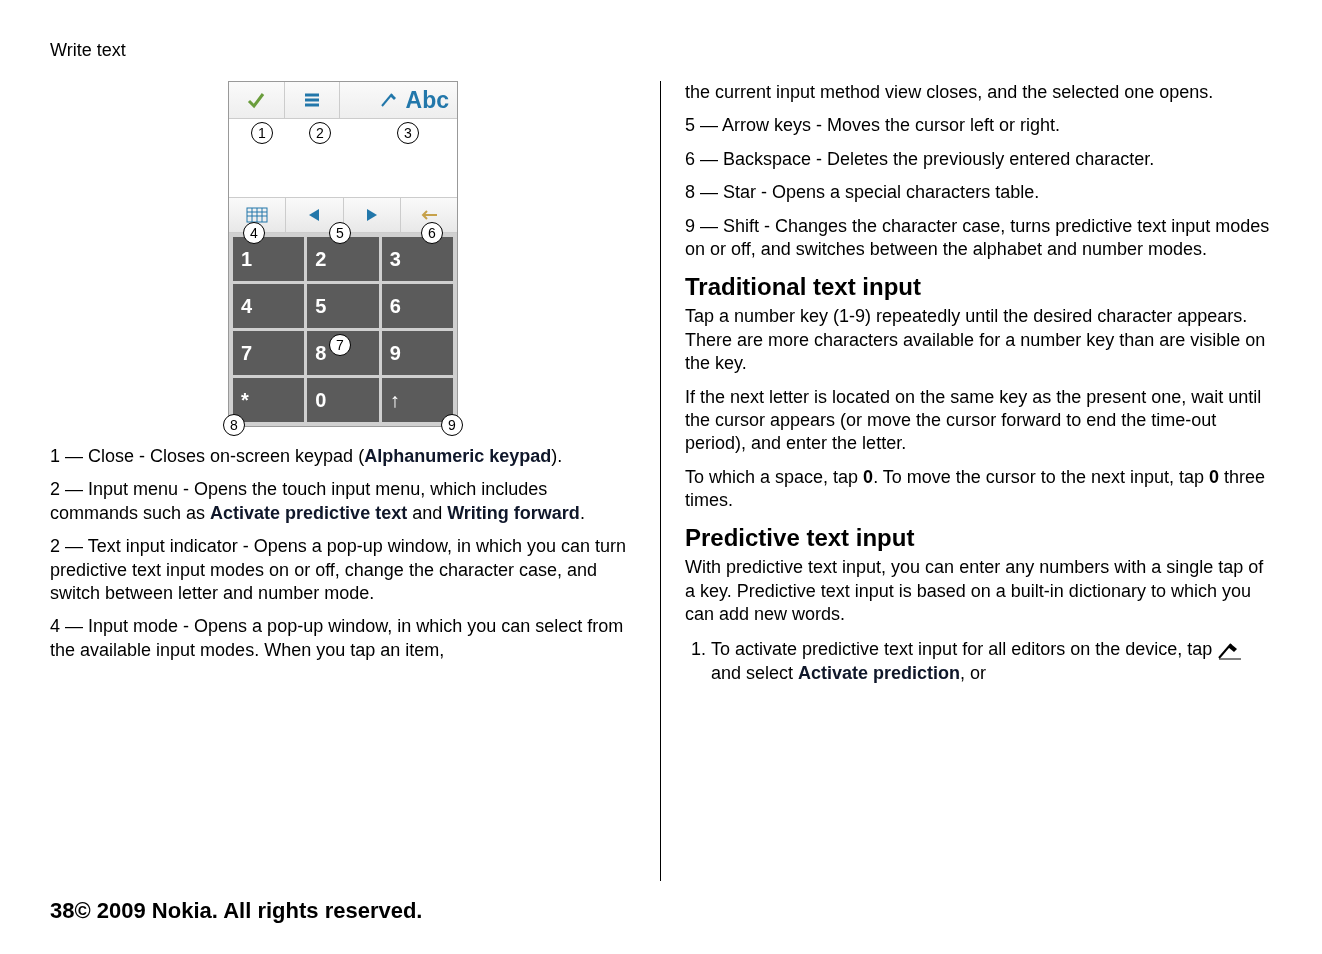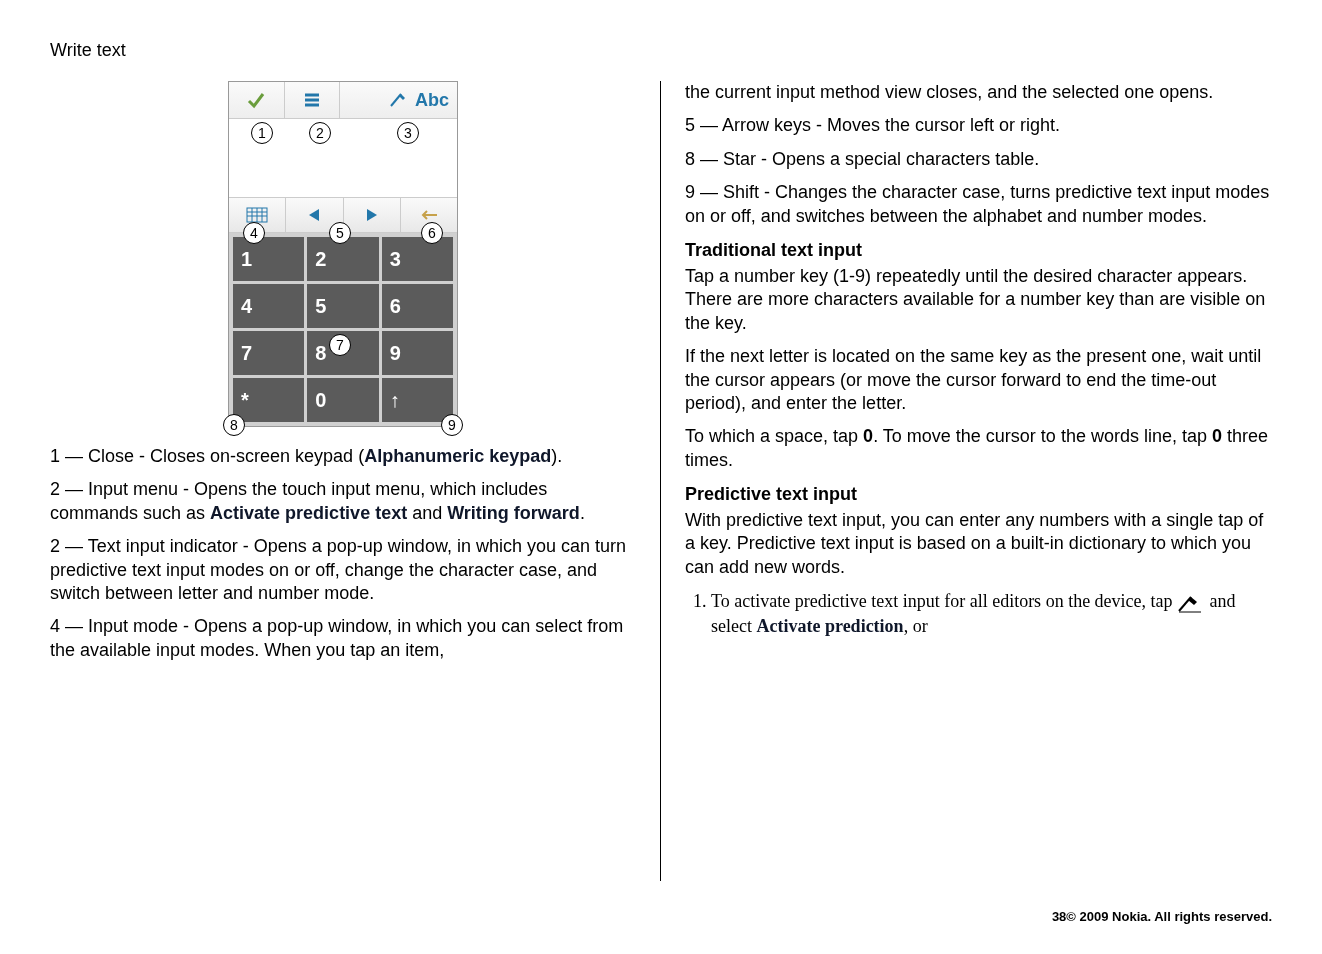--- a/index.html
+++ b/index.html
@@ -30,36 +30,36 @@
   .col-left {
     border-right: 1px solid #000;
     padding-right: 24px;
   }
   .col-right {
     padding-left: 24px;
     padding-right: 0;
   }
   p { margin-bottom: 10px; line-height: 1.3; }
   h2 {
-    font-size: 18px;
+    font-size: 24px;
     font-weight: bold;
     margin-top: 12px;
     margin-bottom: 4px;
   }
   .link { color: #0f172a; font-weight: bold; }
   .boldkey { font-weight: bold; }
   .footer {
     position: absolute;
     bottom: 30px;
     left: 50px;
     right: 50px;
     display: flex;
-    justify-content: flex-end;
+    justify-content: flex-start;
     font-weight: bold;
-    font-size: 13px;
+    font-size: 22px;
     margin-top: 8px;
   }
 
   
   .keypad-wrap {
     display: flex;
     justify-content: center;
     margin-bottom: 18px;
   }
   .keypad {
@@ -126,21 +126,21 @@
     border: 1.5px solid #000;
     border-radius: 50%;
     background: #fff;
     font-size: 14px;
     font-weight: normal;
     display: flex;
     align-items: center;
     justify-content: center;
   }
   .ol-list { padding-left: 26px; }
-  .ol-list li { margin-bottom: 6px; line-height: 1.35; font-family: Liberation Serif, serif; }
+  .ol-list li { margin-bottom: 6px; line-height: 1.35; }
   .inline-icon {
     display: inline-block;
     vertical-align: middle;
     width: 28px;
     height: 20px;
   }
 </style>
 </head>
 <body>
 
@@ -164,21 +164,21 @@
                 <line x1="3" y1="5" x2="17" y2="5" stroke="#2277aa" stroke-width="3"></line>
                 <line x1="3" y1="10" x2="17" y2="10" stroke="#2277aa" stroke-width="3"></line>
                 <line x1="3" y1="15" x2="17" y2="15" stroke="#2277aa" stroke-width="3"></line>
               </svg>
           </div>
           <div class="kp-top-cell" style="justify-content:flex-end; padding-right:8px; gap:4px;">
             <svg width="22" height="18" viewBox="0 0 22 18">
                 <line x1="2" y1="15" x2="12" y2="3" stroke="#2277aa" stroke-width="2"></line>
                 <polygon points="12,3 16,7 14,9 10,5" fill="#2277aa"></polygon>
               </svg>
-            <span style="color:#2277aa; font-weight:bold; font-size:18px;">Abc</span>
+            <span style="color:#2277aa; font-weight:bold; font-size:23px;">Abc</span>
           </div>
         </div>
 
         <div class="kp-textarea"></div>
 
         <div class="kp-nav">
           <div class="kp-nav-cell">
             <svg width="22" height="16" viewBox="0 0 22 16">
                 <rect x="1" y="1" width="20" height="14" fill="none" stroke="#2277aa" stroke-width="1"></rect>
                 <line x1="1" y1="5" x2="21" y2="5" stroke="#2277aa"></line>
@@ -241,28 +241,29 @@
       <span>2 — Input menu - Opens the touch input menu, which includes commands such as </span><span class="link">Activate predictive text</span><span> and </span><span class="link">Writing forward</span><span>.</span>
     </p>
 
     <p>2 — Text input indicator - Opens a pop-up window, in which you can turn predictive text input modes on or off, change the character case, and switch between letter and number mode.</p>
     <p>4 — Input mode - Opens a pop-up window, in which you can select from the available input modes. When you tap an item,</p>
   </div>
 
   <div class="col col-right">
     <p>the current input method view closes, and the selected one opens.</p>
     <p>5 — Arrow keys - Moves the cursor left or right.</p>
+    <p>6 — Backspace - Deletes the previously entered character.</p>
     <p>8 — Star - Opens a special characters table.</p>
     <p>9 — Shift - Changes the character case, turns predictive text input modes on or off, and switches between the alphabet and number modes.</p>
 
     <h2>Traditional text input</h2>
     <p>Tap a number key (1-9) repeatedly until the desired character appears. There are more characters available for a number key than are visible on the key.</p>
     <p>If the next letter is located on the same key as the present one, wait until the cursor appears (or move the cursor forward to end the time-out period), and enter the letter.</p>
     <p>
-      <span>To which a space, tap </span><span class="boldkey">0</span><span>. To move the cursor to the words line, tap </span><span class="boldkey">0</span><span> three times.</span>
+      <span>To which a space, tap </span><span class="boldkey">0</span><span>. To move the cursor to the next input, tap </span><span class="boldkey">0</span><span> three times.</span>
     </p>
 
     <h2>Predictive text input</h2>
     <p>With predictive text input, you can enter any numbers with a single tap of a key. Predictive text input is based on a built-in dictionary to which you can add new words.</p>
 
     <ol class="ol-list">
       <li>
         <span>To activate predictive text input for all editors on the device, tap </span>
         <svg class="inline-icon" viewBox="0 0 28 20">
             <line x1="2" y1="18" x2="14" y2="4" stroke="#000" stroke-width="2"></line>

